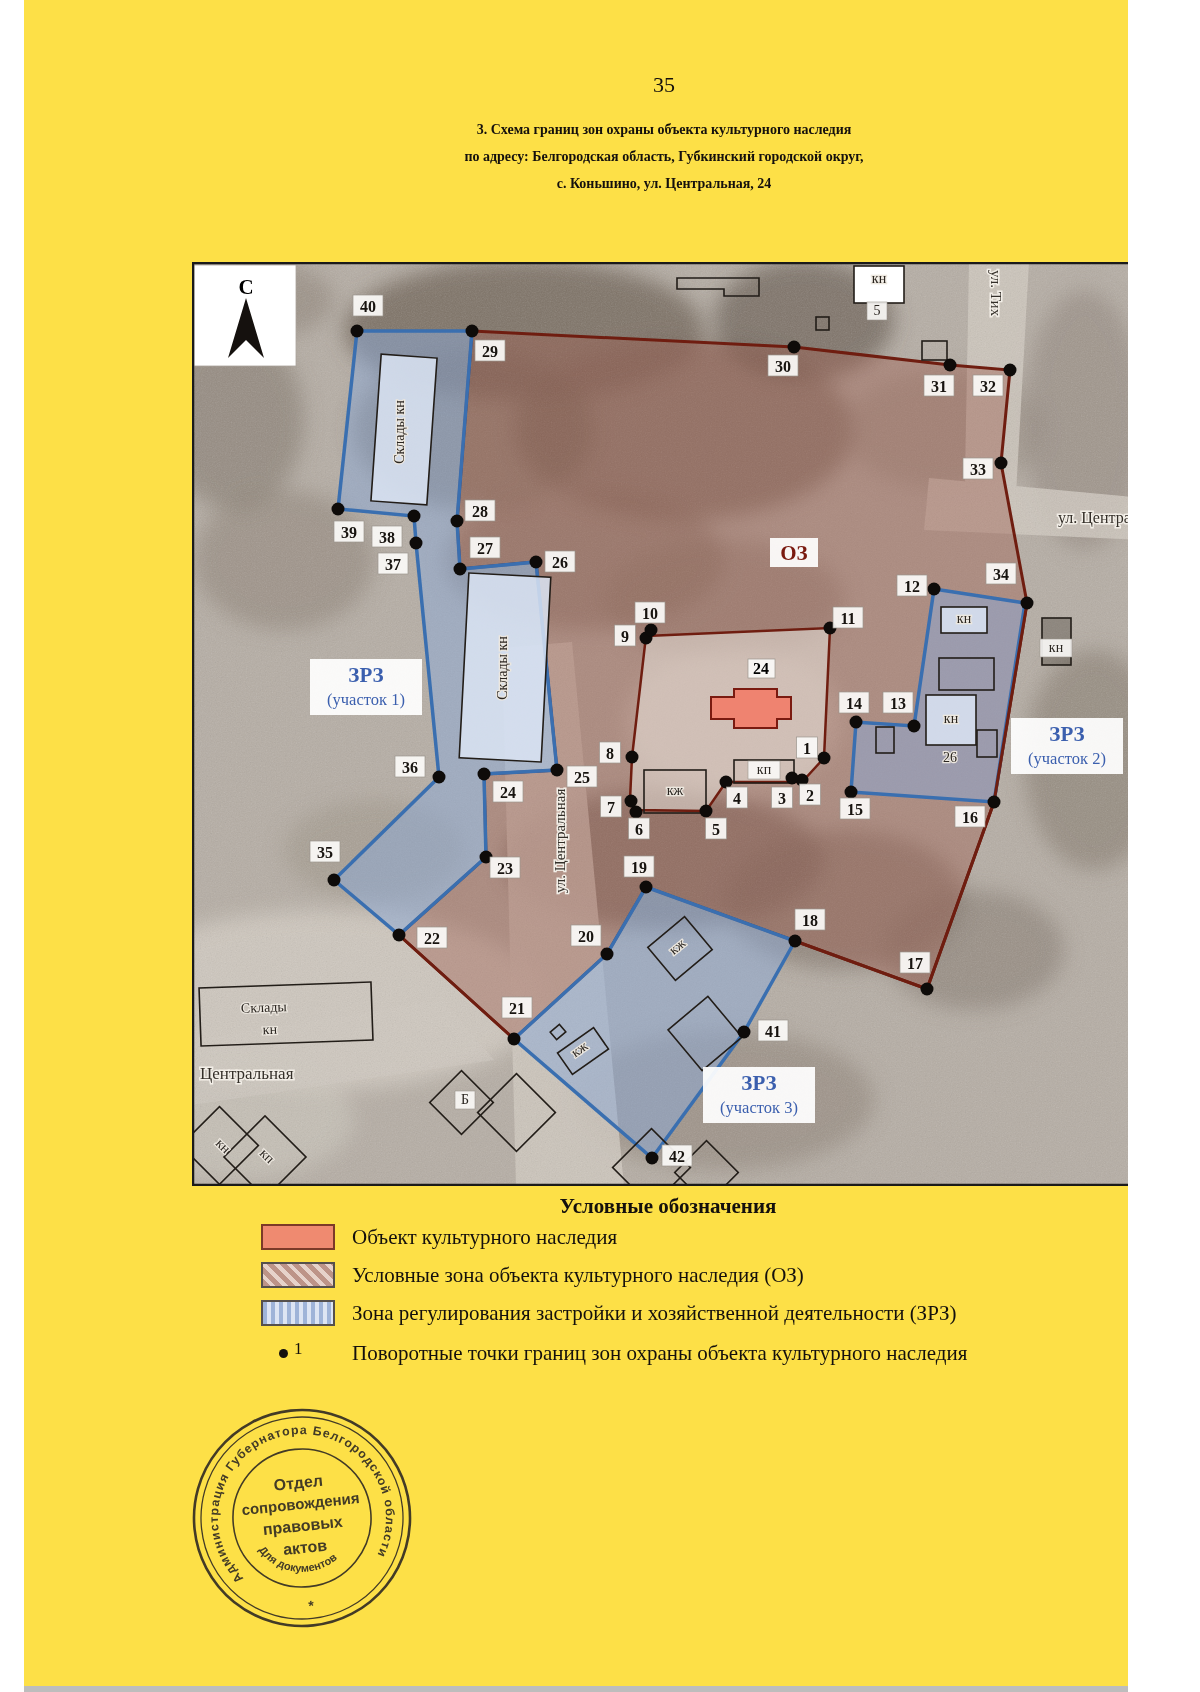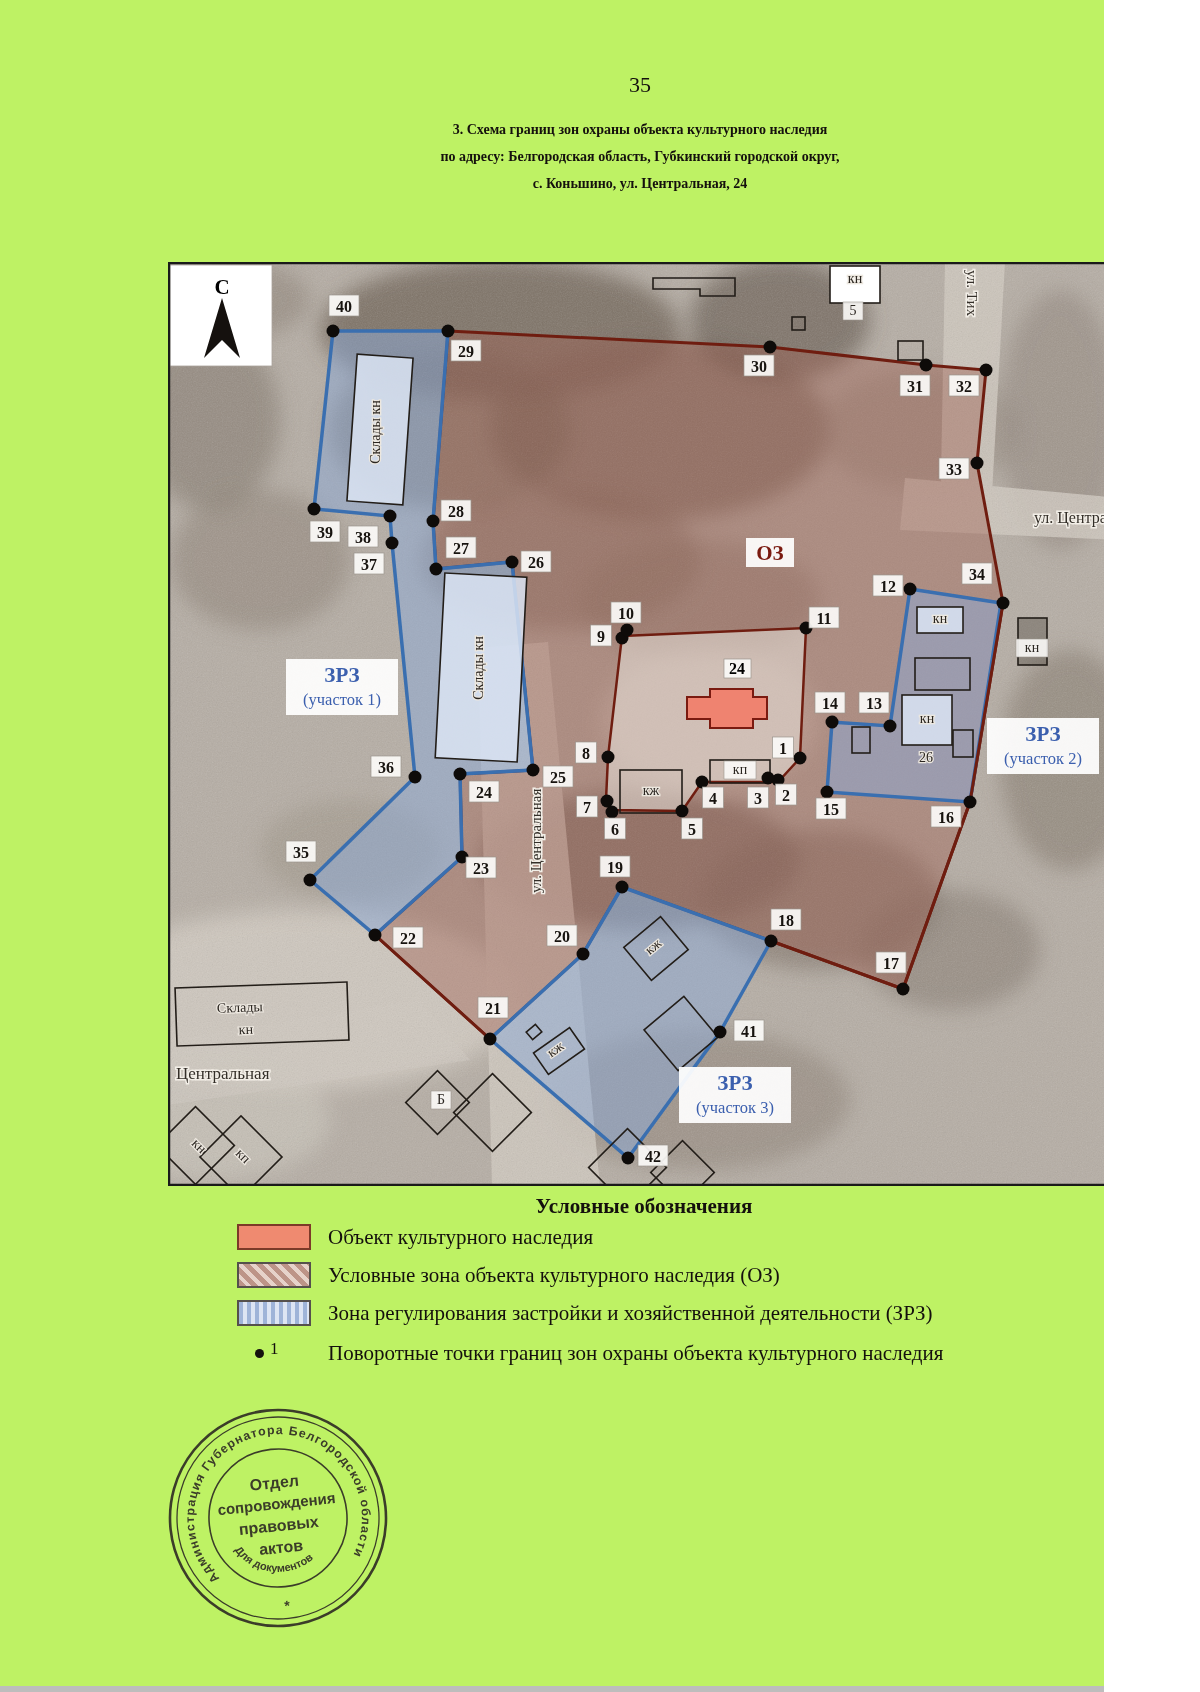--- a/index.html
+++ b/index.html
@@ -1,17 +1,17 @@
 <!DOCTYPE html>
 <html><head>
 <meta charset="utf-8">
 <style>
   html,body{margin:0;padding:0;background:#ffffff;}
-  .page{position:relative;width:1104px;height:1692px;background:#bef264;
-        font-family:"Liberation Serif",serif;color:#14100d;overflow:hidden;}
+  .page{position:relative;width:1104px;height:1692px;background:#fde047;
+        font-family:"Liberation Serif",serif;color:#14100d;overflow:hidden;margin-left:24px;}
   .page-number{position:absolute;top:72px;left:80px;width:1120px;text-align:center;
         font-size:22px;}
   .doc-title{position:absolute;top:116px;left:90px;width:1100px;text-align:center;
         font-weight:bold;font-size:14px;line-height:27px;}
   .map-wrap{position:absolute;left:168px;top:262px;width:952px;height:924px;}
   .map-wrap svg{display:block;}
   .legend-title{position:absolute;top:1194px;left:144px;width:1000px;text-align:center;
         font-weight:bold;font-size:21px;}
   .legend-row{position:absolute;left:237px;height:30px;display:flex;align-items:center;}
   .legend-row .swatch{width:74px;height:26px;border:2px solid #55504c;box-sizing:border-box;}

